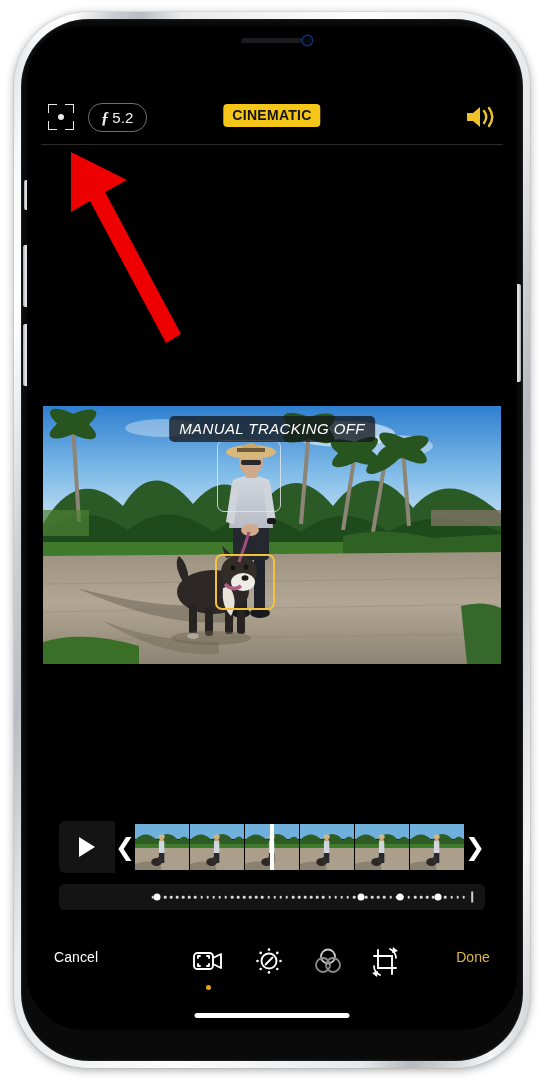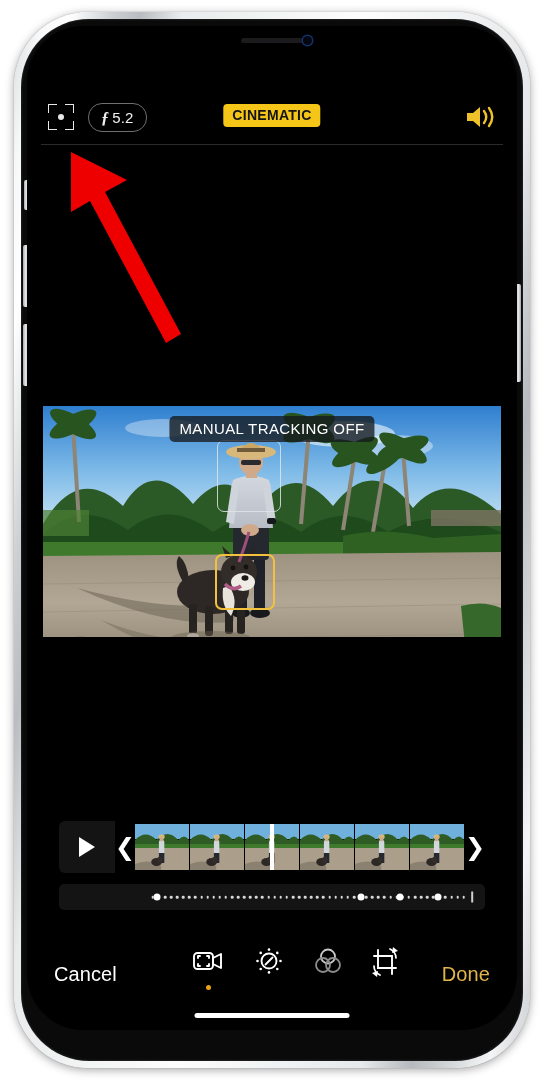--- a/index.html
+++ b/index.html
@@ -206,24 +206,25 @@
     z-index: 60;
     pointer-events: none;
   }
 
   
   .preview {
     position: absolute;
     left: 16px;
     top: 380px;
     width: 458px;
-    height: 231px;
+    height: 258px;
     overflow: hidden;
     background: #1d2a33;
     z-index: 10;
+    font-style: italic;
   }
   .preview svg { display: block; }
 
   .manual-tracking-badge {
     position: absolute;
     left: 50%;
     transform: translateX(-50%);
     top: 10px;
     padding: 4px 10px 5px 10px;
     background: rgba(22,26,30,0.78);
@@ -362,22 +363,22 @@
   .toolbar {
     position: absolute;
     left: 0;
     top: 905px;
     width: 490px;
     height: 64px;
     z-index: 20;
   }
   .tb-text {
     position: absolute;
-    top: 32px;
-    font-size: 20px;
+    top: 18px;
+    font-size: 14px;
     letter-spacing: 0.1px;
   }
   .tb-cancel { left: 27px; color: #ffffff; }
   .tb-done   { right: 27px; color: #e2b54a; }
 
   .tb-icon {
     position: absolute;
     top: 14px;
     width: 36px;
     height: 34px;

